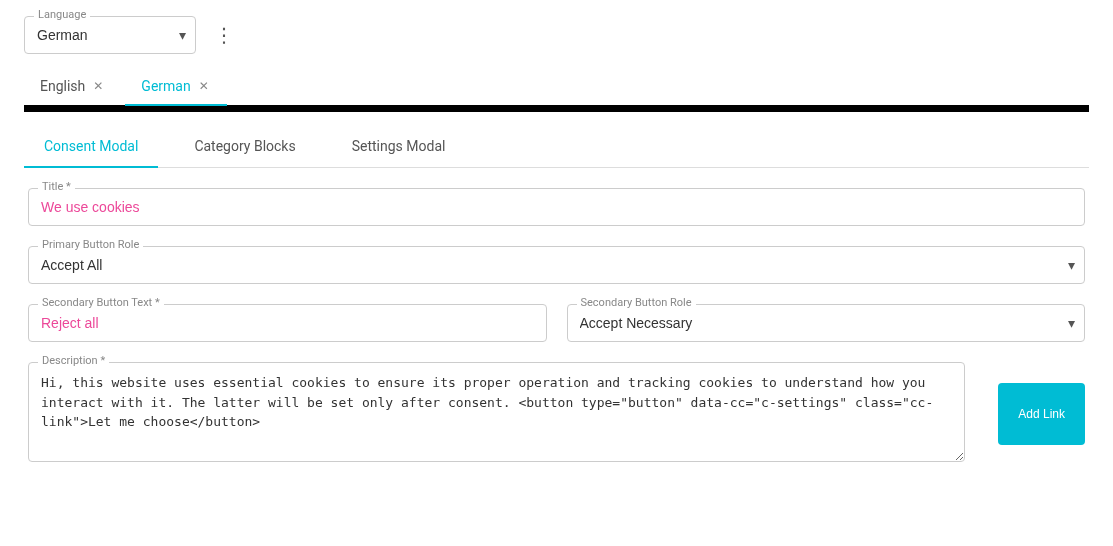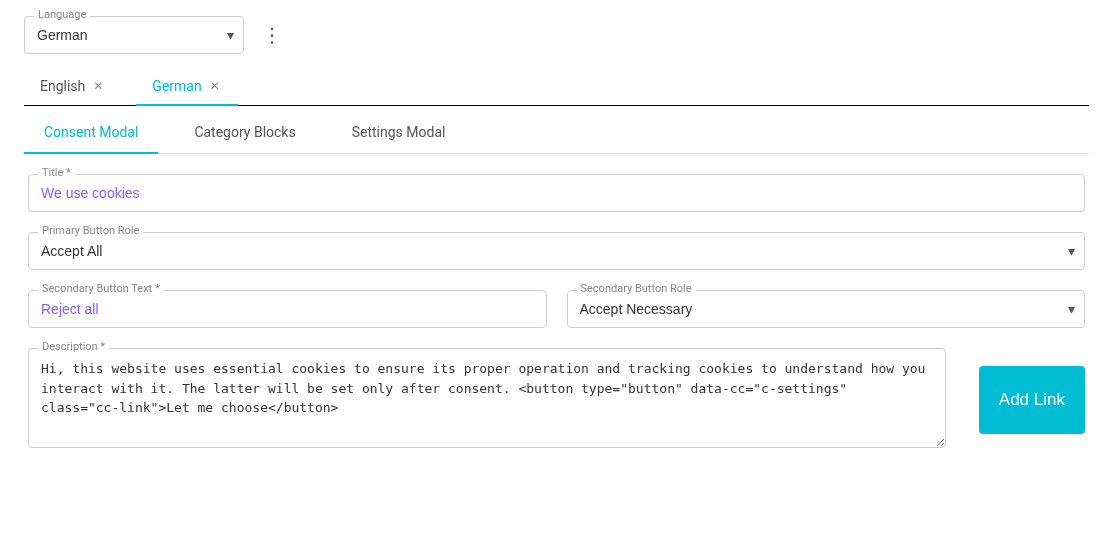--- a/index.html
+++ b/index.html
@@ -18,21 +18,21 @@
 
     
     .language-row {
       display: flex;
       align-items: center;
       gap: 12px;
       margin-bottom: 16px;
     }
     .language-select-wrapper {
       position: relative;
-      width: 220px;
+      width: 172px;
       text-decoration: underline;
     }
     .language-label {
       position: absolute;
       top: -8px;
       left: 10px;
       background: #fff;
       padding: 0 4px;
       font-size: 11px;
       color: #888;
@@ -64,23 +64,23 @@
       font-size: 20px;
       color: #555;
       padding: 4px 6px;
       letter-spacing: 1px;
       line-height: 1;
     }
 
     
     .lang-tabs {
       display: flex;
-      gap: 15px;
-      border-bottom: 1px solid #000000;
-      margin-bottom: 8px;
+      gap: 4px;
+      border-bottom: 7px solid #000000;
+      margin-bottom: 16px;
     }
     .lang-tab {
       display: flex;
       align-items: center;
       gap: 6px;
       padding: 8px 16px 10px;
       cursor: pointer;
       font-size: 14px;
       color: #555;
       border-bottom: 2px solid transparent;
@@ -139,21 +139,21 @@
       font-size: 11px;
       color: #888;
       z-index: 1;
     }
     .field-input {
       width: 100%;
       padding: 10px 12px;
       border: 1px solid #ccc;
       border-radius: 4px;
       font-size: 14px;
-      color: #8b5cf6;
+      color: #ec4899;
       background: #fff;
       outline: none;
     }
 
     
     .two-col {
       display: flex;
       gap: 20px;
       margin-bottom: 20px;
     }
@@ -213,21 +213,21 @@
       line-height: 1.5;
     }
 
     
     .add-link-btn {
       background: #00bcd4;
       color: #fff;
       border: none;
       border-radius: 4px;
       padding: 24px 20px;
-      font-size: 17px;
+      font-size: 12px;
       cursor: pointer;
       white-space: nowrap;
       align-self: center;
     }
   </style>
 </head>
 <body>
 
 <div class="page">
 

